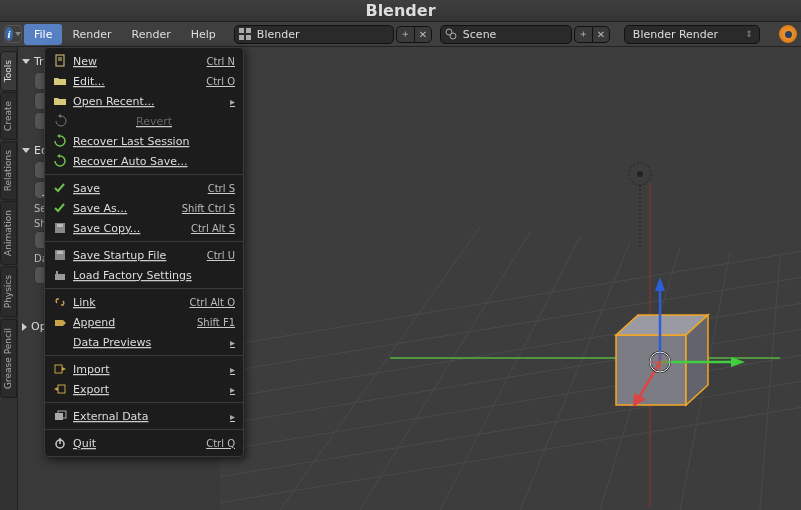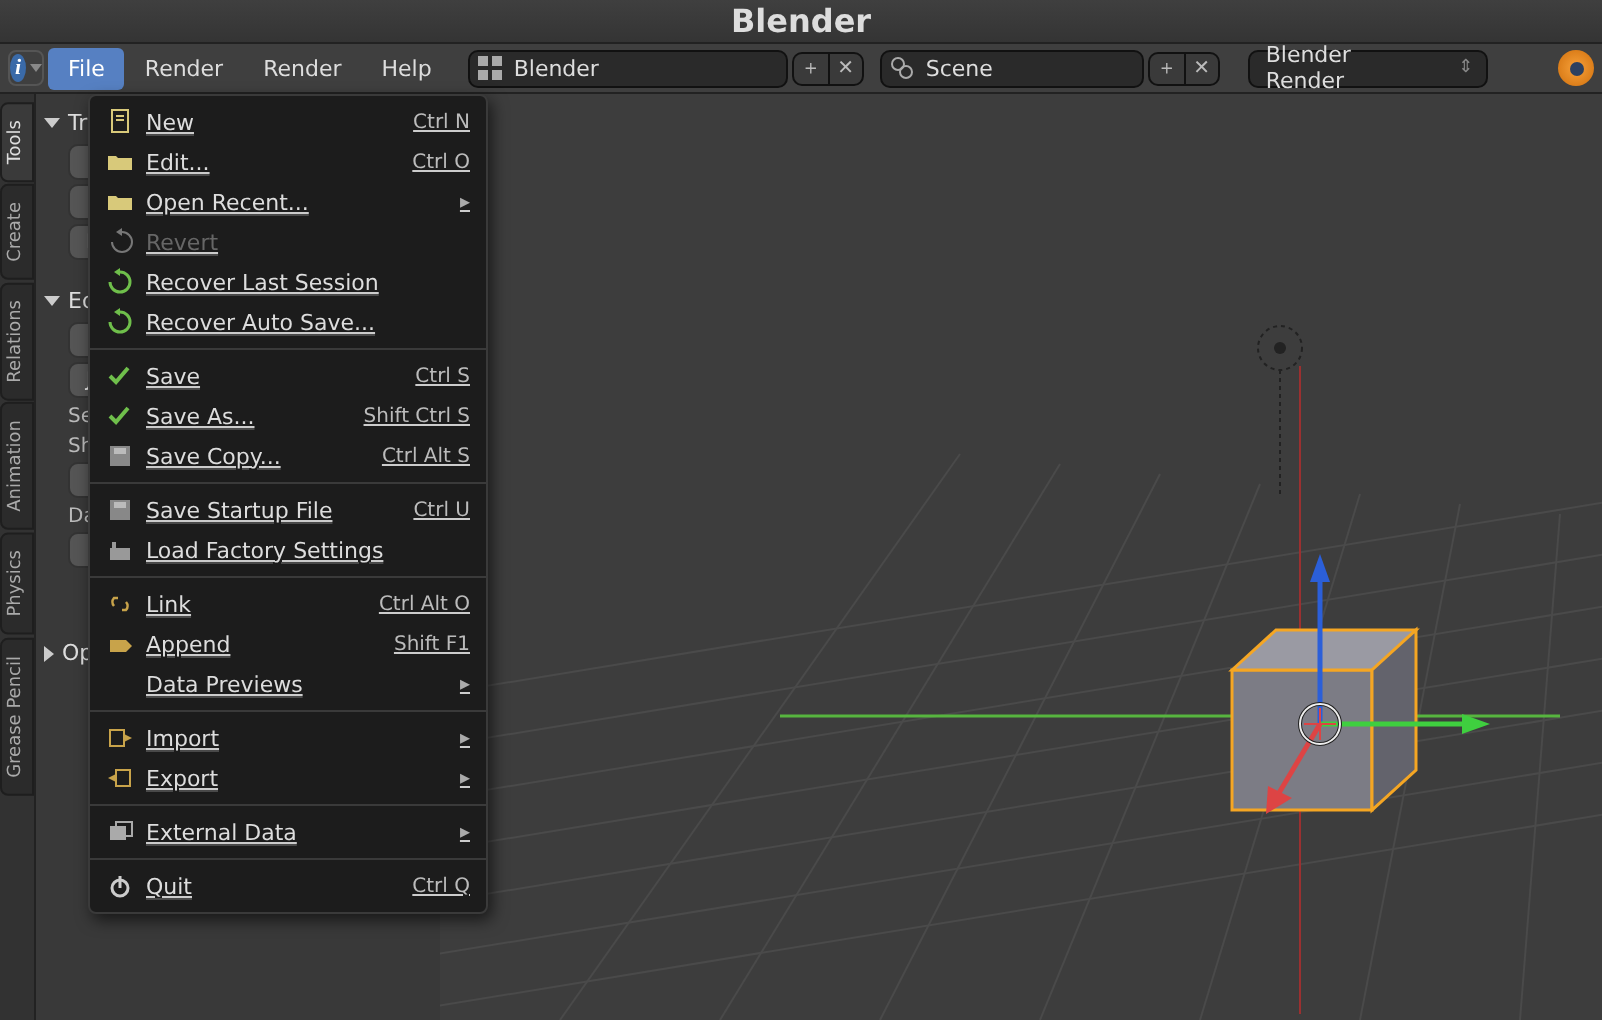--- a/index.html
+++ b/index.html
@@ -40,21 +40,21 @@
   .btn-wide {display:block; margin:2px 12px; background:#555; border:1px solid #333; border-radius:5px; height:18px; color:#eee; font-size:10px; display:flex; align-items:center; padding:0 8px;}
 
   
   .viewport { flex:1; position:relative; background:#3d3d3d; overflow:hidden;}
   svg.grid { position:absolute; top:0; left:0; }
 
   
   .dropdown { position:absolute; top:47px; left:44px; width:200px; background:#1c1c1c; border:1px solid #3a3a3a; border-radius:4px; box-shadow:2px 3px 8px rgba(0,0,0,0.6); padding:3px 0;text-decoration:underline;}
   .dd-item { height:20px; display:flex; align-items:center; padding:0 8px 0 6px; color:#ddd; font-size:11px; position:relative; cursor:default; }
   .dd-item.hover { background:#5680c2; color:#fff; }
-  .dd-item.disabled { color:#666; }
+  .dd-item.disabled { color:#666;text-align:center; }
   .dd-ico { width:18px; height:16px; display:flex; align-items:center; justify-content:center; margin-right:4px;}
   .dd-label { flex:1; text-decoration:underline; text-decoration-color:rgba(255,255,255,0.2); text-underline-offset:2px;}
   .dd-short { color:#bbb; font-size:10px;}
   .dd-item.hover .dd-short{ color:#fff;}
   .dd-sep { height:1px; background:#3a3a3a; margin:3px 0;}
   .dd-sub { color:#aaa; font-size:10px; margin-left:auto;}
 
   .svg-ico { width:14px; height:14px; }
 </style>
 </head>
@@ -102,21 +102,21 @@
         </svg>
     </span>
     <span class="lbl">Scene</span>
   </div>
   <div style="display:flex;">
     <div class="sm-btn">＋</div>
     <div class="sm-btn">✕</div>
   </div>
 
   <div style="width:10px"></div>
-  <div class="hdr-field" style="width:120px">
+  <div class="hdr-field" style="width:136px">
     <span class="lbl" style="padding-left:8px;">Blender Render</span>
     <span class="ic" style="font-size:9px;color:#888;">⇕</span>
   </div>
 
   <div style="flex:1"></div>
   <div style="width:18px;height:18px;border-radius:50%;background:radial-gradient(#f7a13a,#d06f0c);display:flex;align-items:center;justify-content:center;">
     <div style="width:7px;height:7px;border-radius:50%;background:#2b4060;"></div>
   </div>
 </div>
 

